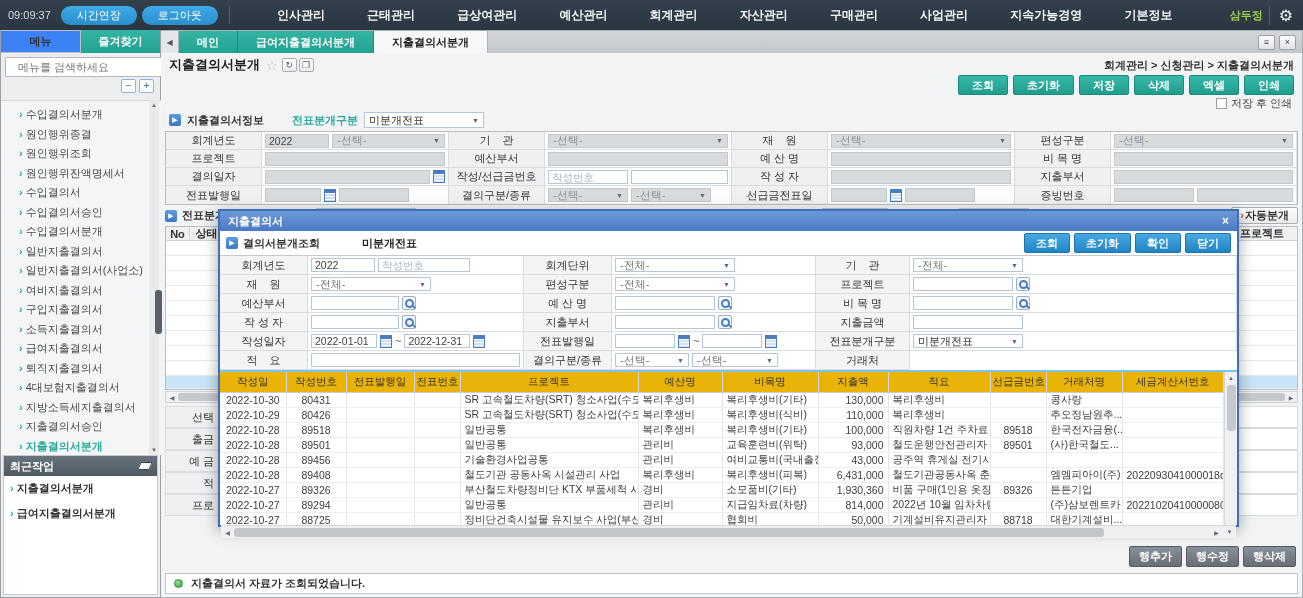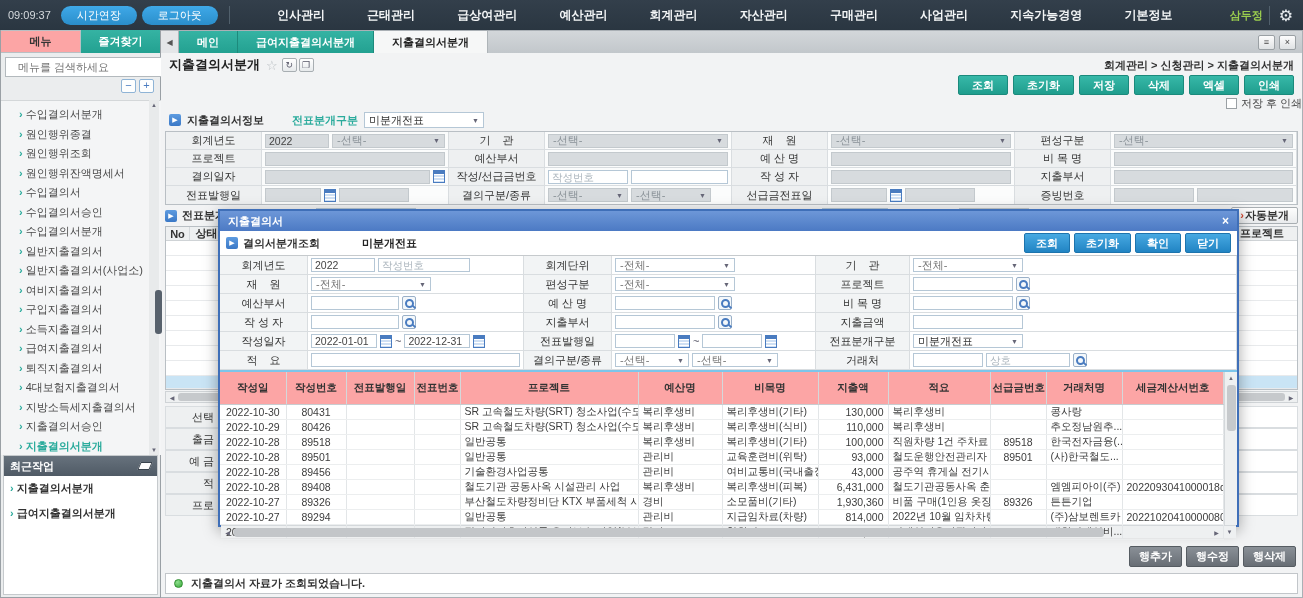--- a/index.html
+++ b/index.html
@@ -13,21 +13,21 @@
 .top-sep{width:1px;height:18px;background:#51606c;margin:0 6px}
 .top-menus{flex:1;display:flex;justify-content:space-around;align-items:center;padding:0 30px 0 20px}
 .top-menu-item{font-weight:bold;font-size:12px;color:#f4f6f7;cursor:pointer;white-space:nowrap}
 .user{color:#9acd4e;font-weight:bold;margin:0 6px;white-space:nowrap}
 .gear{font-size:16px;color:#e8ecef;border-left:1px solid #51606c;padding:0 10px 0 9px;cursor:pointer}
 
 
 .sidebar{position:absolute;left:0;top:30px;width:161px;height:568px;background:#ebedee;border:1px solid #9aa0a5;border-top:none}
 .s-tabs{display:flex;height:23px}
 .s-tab{flex:1;display:flex;align-items:center;justify-content:center;font-weight:bold;cursor:pointer}
-.s-tab.menu{background:#fca5a5;color:#333;border:1px solid #b9bfc3;border-left:none}
+.s-tab.menu{background:#3b82f6;color:#333;border:1px solid #b9bfc3;border-left:none}
 .s-tab.fav{background:linear-gradient(#35b3a3,#23a191);color:#fff}
 .s-search{display:flex;margin:4px 4px 2px 4px;height:20px}
 .s-search input{flex:1;border:1px solid #b3b9bd;border-right:none;padding:0 12px;font-size:11px;color:#555;background:#fff}
 .s-search .drop{width:18px;background:#f0f1f2;border:1px solid #b3b9bd;display:flex;align-items:center;justify-content:center;font-size:7px;color:#556;cursor:pointer}
 .mp-row{display:flex;justify-content:flex-end;gap:3px;margin:2px 6px 2px 0}
 .mp-btn{width:15px;height:14px;border:1px solid #8fb4d6;border-radius:2px;background:#fdfefe;color:#4a7cc0;font-size:11px;line-height:11px;text-align:center;cursor:pointer}
 .menu-list{position:absolute;left:0;top:70px;width:161px;height:355px;overflow:hidden;padding:4px 10px 0 18px;background:#f4f5f6;border-top:1px solid #d4d7d9}
 .m-item{line-height:19.5px;white-space:nowrap;color:#4a4a4a;cursor:pointer;overflow:hidden}
 .m-item .bullet{color:#2bab9c;font-weight:bold;margin-right:3px}
 .m-item.active{color:#2bab9c;font-weight:bold}
@@ -49,21 +49,21 @@
 .doc-tab.active{background:#f6f7f7;color:#222;border-right:1px solid #aeb4b8}
 .win-btns{margin-left:auto;display:flex;align-items:center;gap:4px;padding-right:6px}
 .win-btn{width:17px;height:15px;background:linear-gradient(#fdfdfd,#dfe2e4);border:1px solid #9aa0a4;border-radius:2px;font-size:9px;line-height:13px;text-align:center;color:#444;cursor:pointer}
 .title-row{display:flex;align-items:center;height:20px;padding:0 8px;margin-top:2px}
 .page-title{font-size:13px;font-weight:bold;color:#222}
 .star{color:#b9bec2;font-size:13px;margin:0 4px 0 6px;cursor:pointer}
 .mini-ic{width:15px;height:14px;background:linear-gradient(#fff,#e7eaec);border:1px solid #a8aeb2;border-radius:2px;font-size:9px;line-height:12px;text-align:center;color:#556;margin-right:2px;cursor:pointer}
 .breadcrumb{margin-left:auto;font-weight:bold;color:#333}
 .action-row{display:flex;justify-content:flex-end;height:20px;padding-right:8px}
 .btn-teal{background:linear-gradient(#37b8a8,#1f9d8d);color:#fff;border:1px solid #1b8a7c;border-radius:2px;padding:0 13px;font-size:11px;font-weight:bold;margin-left:5px;cursor:pointer;line-height:18px}
-.chk-row{display:flex;justify-content:flex-end;align-items:center;height:16px;color:#444}
+.chk-row{display:flex;justify-content:flex-end;align-items:center;height:16px;padding-right:10px;color:#444}
 .chkbox{width:11px;height:11px;border:1px solid #9aa0a4;background:#fff;margin-right:4px;cursor:pointer}
 .section-row{display:flex;align-items:center;height:18px;padding:0 8px;gap:6px}
 .blue-sq{width:12px;height:12px;background:linear-gradient(#5d9be0,#3a78c6);border-radius:2px;color:#fff;font-size:7px;line-height:12px;text-align:center}
 .sec-title{font-weight:bold;color:#333}
 .slip-label{color:#2bab9c;font-weight:bold;margin-left:22px}
 
 
 .formbox{margin:2px 4px 0 4px;border:1px solid #b9bfc4;background:#fbfcfc}
 .frow{display:grid;grid-template-columns:96px 187px 96px 187px 96px 187px 96px 1fr;height:18px}
 .cell{border-right:1px solid #d9dde0;border-bottom:1px solid #d9dde0;display:flex;align-items:center;overflow:hidden}
@@ -116,21 +116,21 @@
 .m-toolbar{height:25px;display:flex;align-items:center;padding:0 6px;border-bottom:1px solid #c6cacd}
 .m-sec{font-weight:bold;color:#333;margin-left:5px}
 .m-kind{font-weight:bold;color:#222;margin-left:42px}
 .btn-blue{background:linear-gradient(#47a9e2,#2184c3);border:1px solid #1d74ad;color:#fff;font-weight:bold;border-radius:2px;padding:0 11px;margin-left:4px;cursor:pointer;line-height:18px}
 .m-btns{margin-left:auto;display:flex}
 .mrow{display:grid;grid-template-columns:88px 216px 88px 204px 94px 1fr;height:19px}
 .mrow .lbl{background:#f2f4f5}
 .mrow .fld{background:#fff}
 .mtable-wrap{display:flex;height:155px;border-top:2px solid #7cc5ea}
 .mtable{flex:1;border-collapse:collapse;table-layout:fixed;align-self:flex-start;width:1004px}
-.mtable th{height:15px;background:#fca5a5;font-size:10.5px;font-weight:bold;color:#333;border-right:1px solid #d4d8db;border-bottom:1px solid #c8ccd0;overflow:hidden;white-space:nowrap;padding:9px 2px}
+.mtable th{height:15px;background:#eab308;font-size:10.5px;font-weight:normal;color:#333;border-right:1px solid #d4d8db;border-bottom:1px solid #c8ccd0;overflow:hidden;white-space:nowrap;padding:3px 2px}
 .mtable td{height:13px;font-size:10.5px;color:#3c3c3c;border-right:1px solid #e3e6e8;border-bottom:1px solid #eceeef;overflow:hidden;white-space:nowrap;padding:0 4px}
 .mtable td.c,.mtable th.c{text-align:center}
 .mtable td.r{text-align:right}
 .vscroll{width:13px;background:#eef0f1;border-left:1px solid #d4d8db;display:flex;flex-direction:column;align-items:center}
 .vscroll .cap{font-size:6px;color:#667;line-height:12px}
 .vscroll .vthumb{width:9px;height:46px;background:#c6c9cc;border-radius:3px;margin-top:1px}
 .m-hscroll{display:flex;align-items:center;height:13px;margin:0 1px;background:#eef0f1;border-top:1px solid #d4d8db}
 .m-hscroll .cap{width:13px;font-size:6px;color:#667;text-align:center}
 .m-hscroll .thumb{width:870px;height:9px;background:#c3c6c9;border-radius:3px}
 .m-hscroll .cap.end{margin-left:auto}
@@ -562,25 +562,20 @@
         <div class="fsel w74">
             <span>-선택-</span>
             <span class="ar">▼</span>
           </div>
         <div class="fsel w86">
             <span>-선택-</span>
             <span class="ar">▼</span>
           </div>
       </div>
       <div class="cell lbl">거래처</div>
-      <div class="cell fld">
-        <input class="inp w70" style="">
-        <input class="inp w84" placeholder="상호" style="">
-        <span class="mag"></span>
-      </div>
     </div>
   </div>
 
   <div class="mtable-wrap">
     <table class="mtable">
       <colgroup id="mt-cols">
           <col style="width: 66px;">
           <col style="width: 60px;">
           <col style="width: 68px;">
           <col style="width: 46px;">

